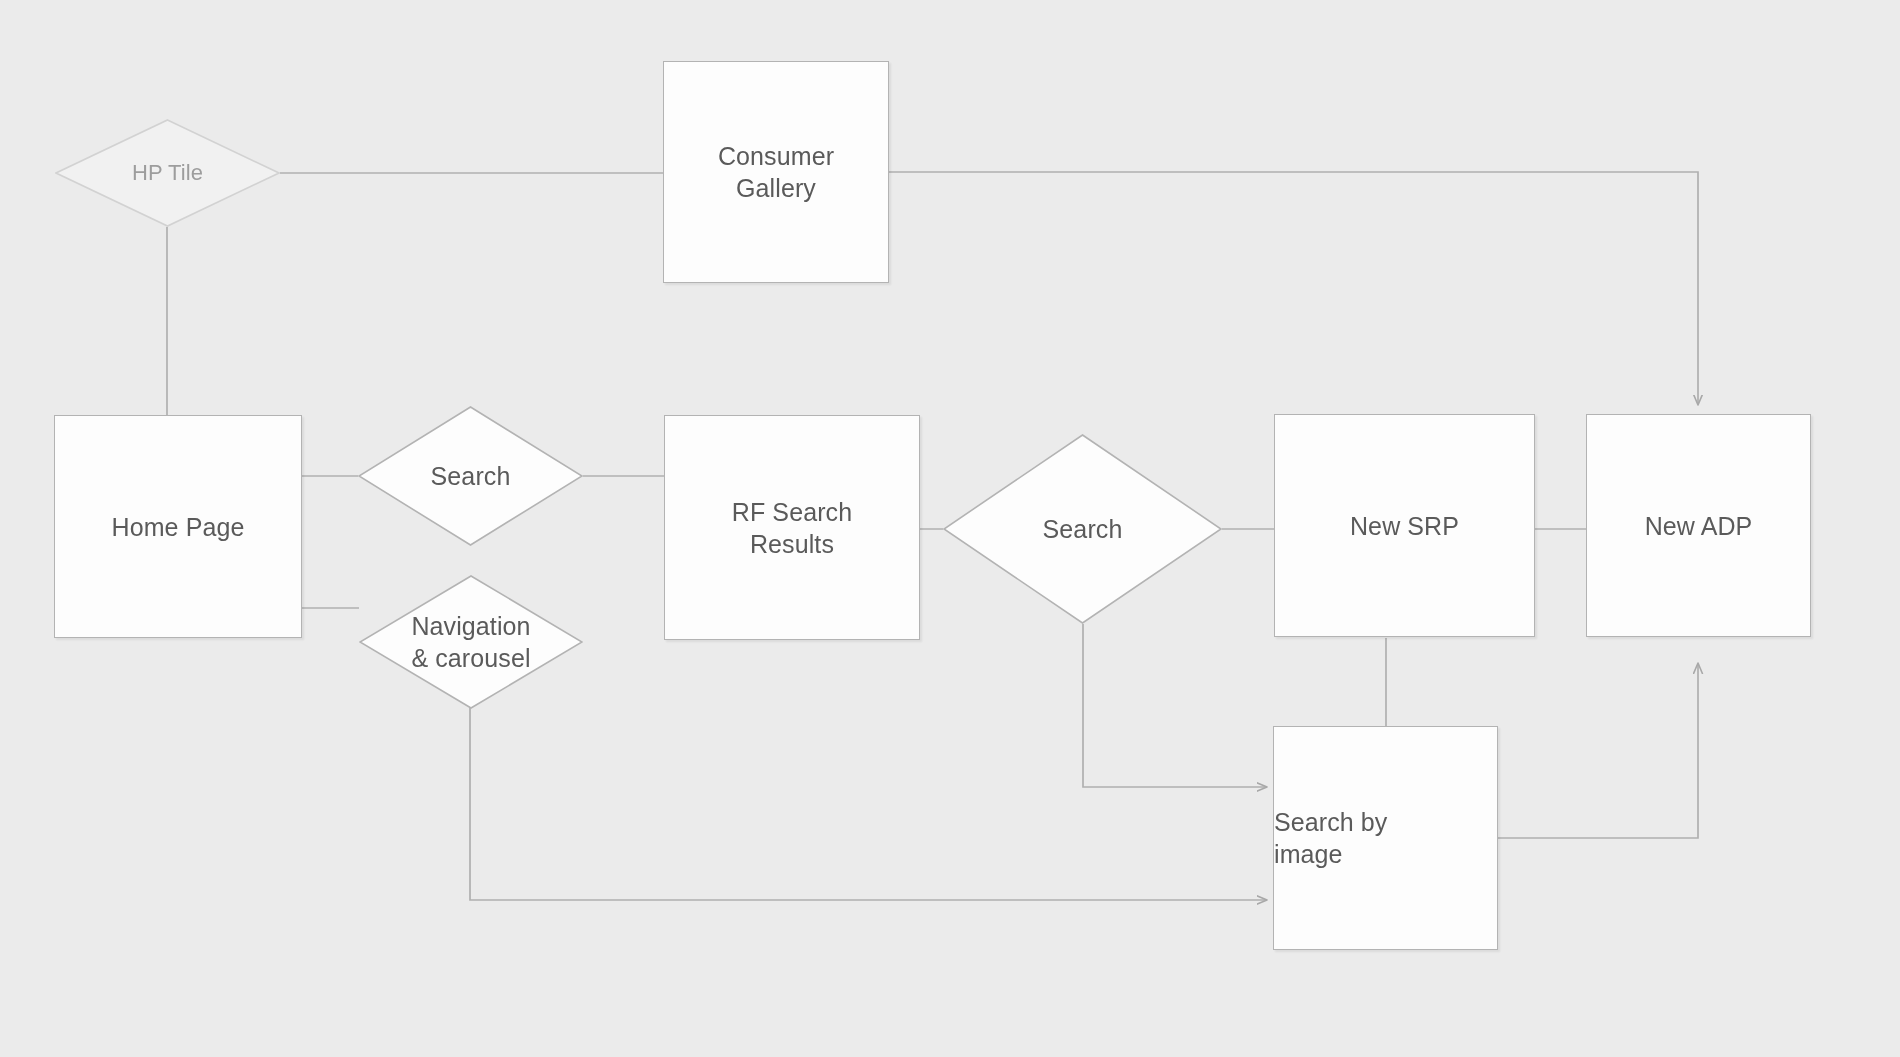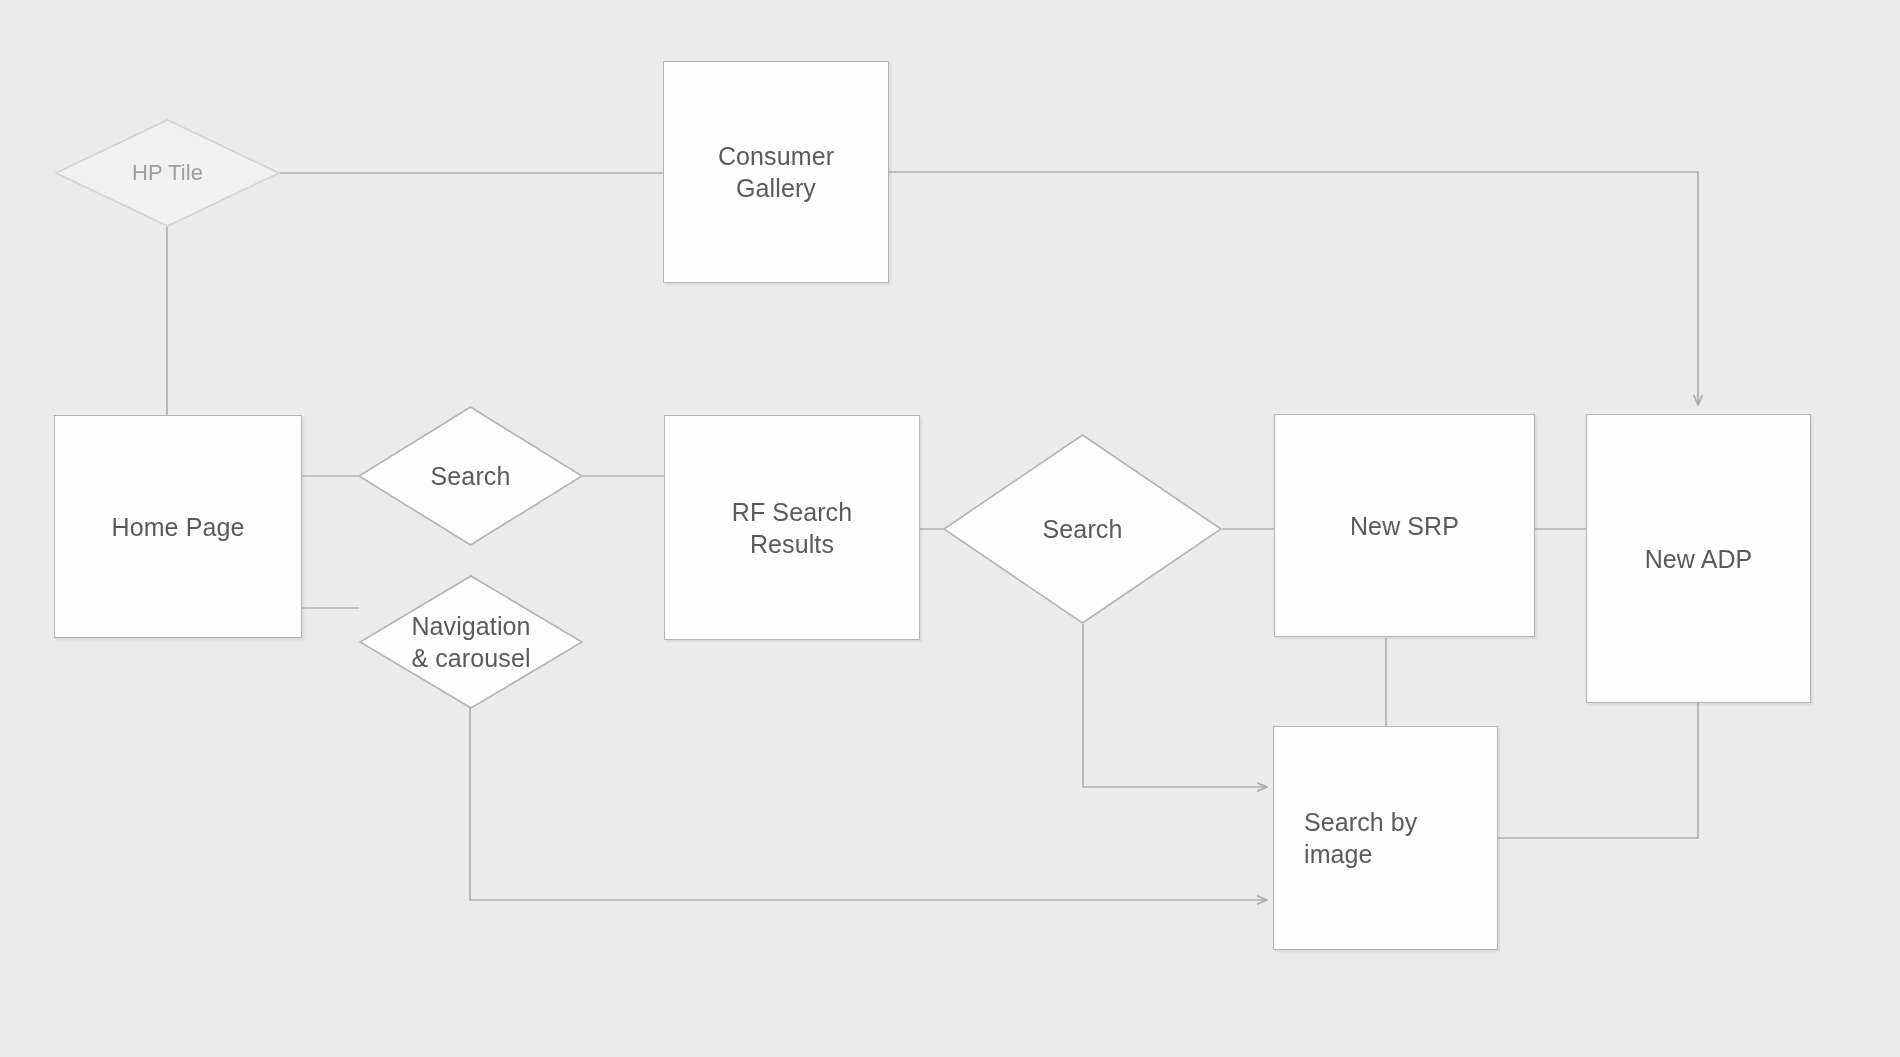--- a/index.html
+++ b/index.html
@@ -63,21 +63,20 @@
     white-space: pre-line;
     pointer-events: none;
   }
   .node.faded .label {
     color: #9d9d9d;
     font-size: 22px;
   }
   .node.left-text {
     justify-content: flex-start;
     text-align: left;
-    padding-left: 30px;
   }
 </style>
 </head>
 <body>
 
 <div id="canvas">
 
   <svg id="edges" viewBox="0 0 1900 1057" width="1900" height="1057" xmlns="http://www.w3.org/2000/svg">
     <defs>
       <marker id="arrowhead" markerWidth="12" markerHeight="12" refX="9.5" refY="5" orient="auto" markerUnits="userSpaceOnUse">
@@ -134,21 +133,21 @@
       </div>
       <div class="node diamond" style="left: 943px; top: 434px; width: 279px; height: 190px;">
         <svg class="diamond-shape" viewBox="0 0 279 190" preserveAspectRatio="none">
           <polygon points="139.5,1 278,95 139.5,189 1,95" fill="#fdfdfd" stroke="#b3b3b3" stroke-width="1.6" vector-effect="non-scaling-stroke"></polygon>
         </svg>
         <span class="label">Search</span>
       </div>
       <div class="node box shadowed" style="left: 1274px; top: 414px; width: 261px; height: 223px;">
         <span class="label">New SRP</span>
       </div>
-      <div class="node box shadowed" style="left: 1586px; top: 414px; width: 225px; height: 289px;">
+      <div class="node box shadowed" style="left: 1586px; top: 414px; width: 225px; height: 223px;">
         <span class="label">New ADP</span>
       </div>
       <div class="node box shadowed left-text" style="left: 1273px; top: 726px; width: 225px; height: 224px;">
         <span class="label">Search by
 image</span>
       </div>
     </div>
 
 </div>
 

